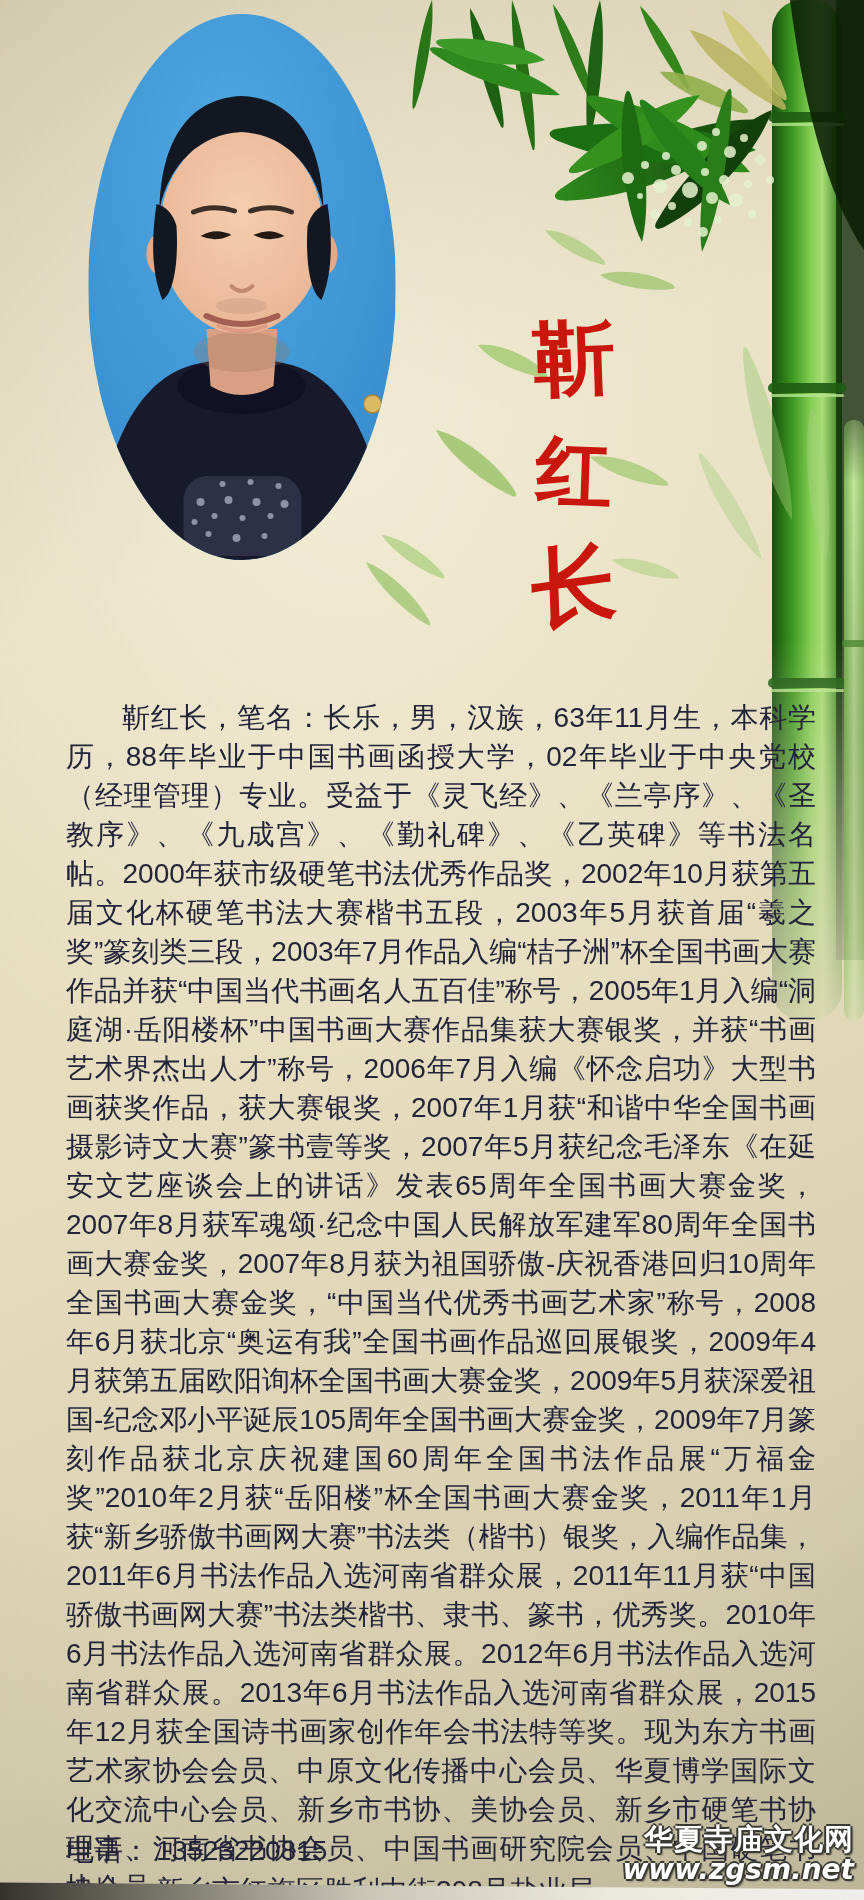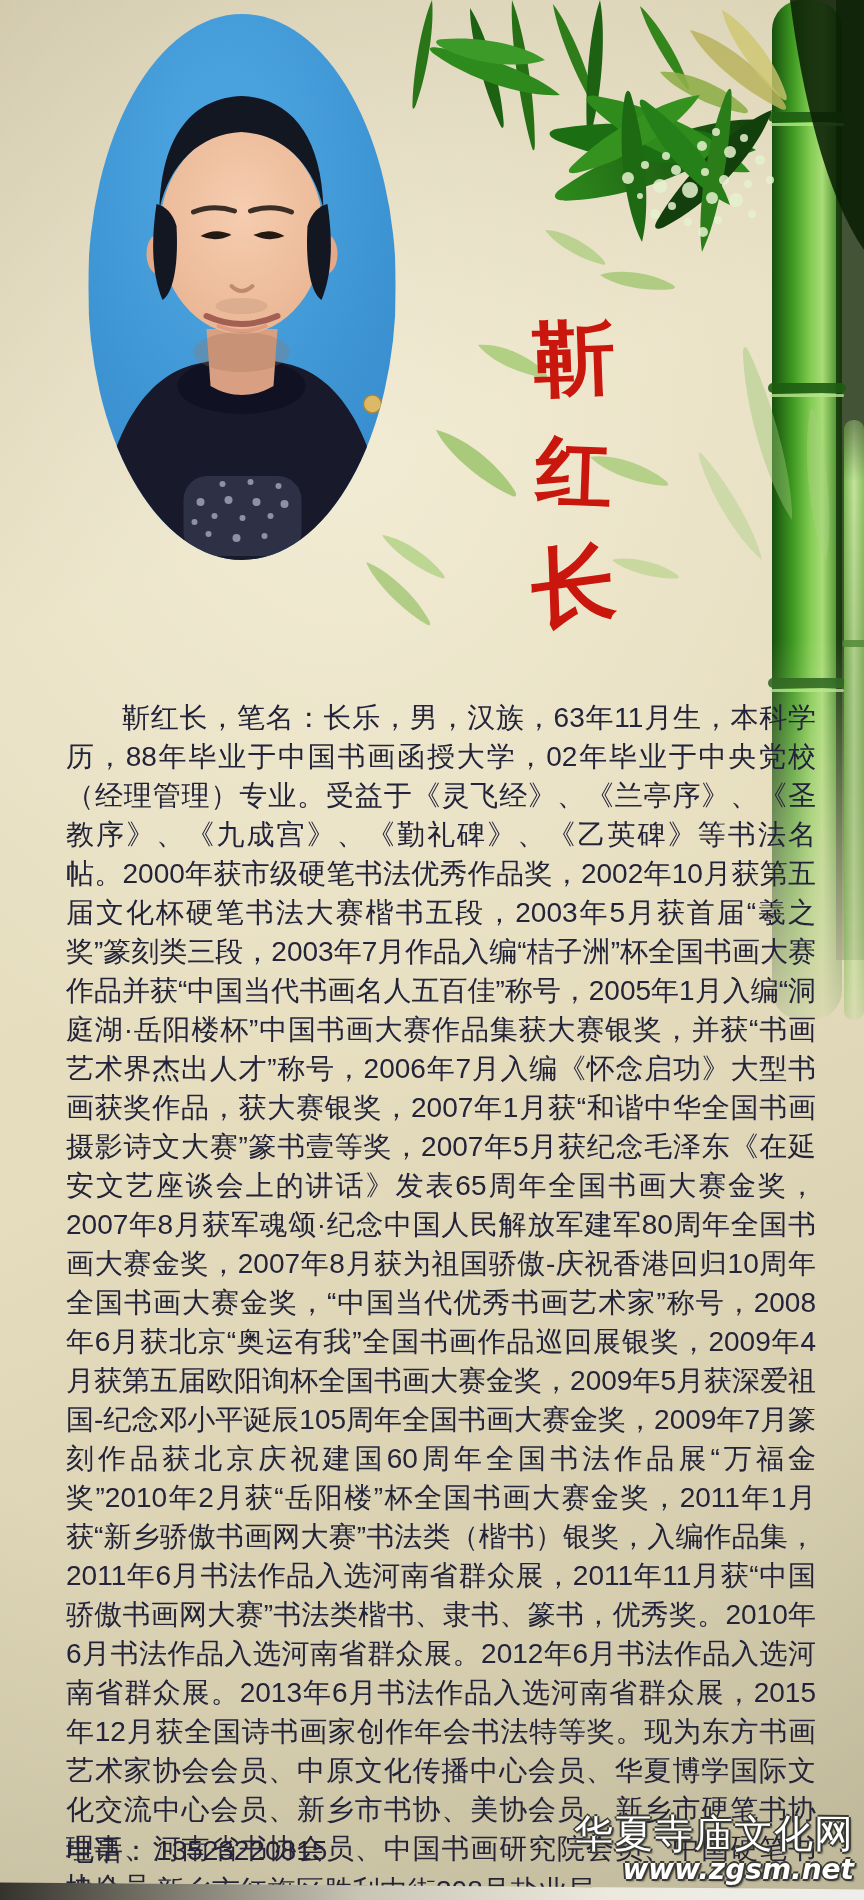--- a/index.html
+++ b/index.html
@@ -32,21 +32,21 @@
   .contact-line{position:absolute;left:66px;z-index:20;font-size:28px;color:#23233a;white-space:nowrap;}
   .phone-line{top:1832px;}
   .address-line{top:1872px;}
   .contact-line .lbl{margin-right:6px;}
   
   .bottom-edge{position:absolute;left:-12px;right:-12px;bottom:-6px;height:20px;z-index:40;
     transform:rotate(0.45deg);
     background:linear-gradient(90deg,#2e2d28 0%,#6f6d62 16%,#cfccbc 42%,#f6f4e8 70%,#ffffff 100%);}
   
   .watermark{position:absolute;right:10px;bottom:16px;z-index:60;text-align:right;color:#fff;line-height:1.05;}
-  .wm-name{font-size:39px;font-weight:normal;letter-spacing:1px;
+  .wm-name{font-size:29px;font-weight:bold;letter-spacing:1px;
     text-shadow:-2px 0 #3a3a34,2px 0 #3a3a34,0 -2px #3a3a34,0 2px #3a3a34,2px 2px 2px #3a3a34;}
   .wm-url{font-size:28px;font-weight:bold;font-style:italic;font-family:"DejaVu Sans",sans-serif;
     text-shadow:-2px 0 #3a3a34,2px 0 #3a3a34,0 -2px #3a3a34,0 2px #3a3a34,2px 2px 2px #3a3a34;}
 </style>
 </head>
 <body>
 
 <div class="page">
 
   <svg class="bamboo" viewBox="0 0 864 1160" xmlns="http://www.w3.org/2000/svg">

